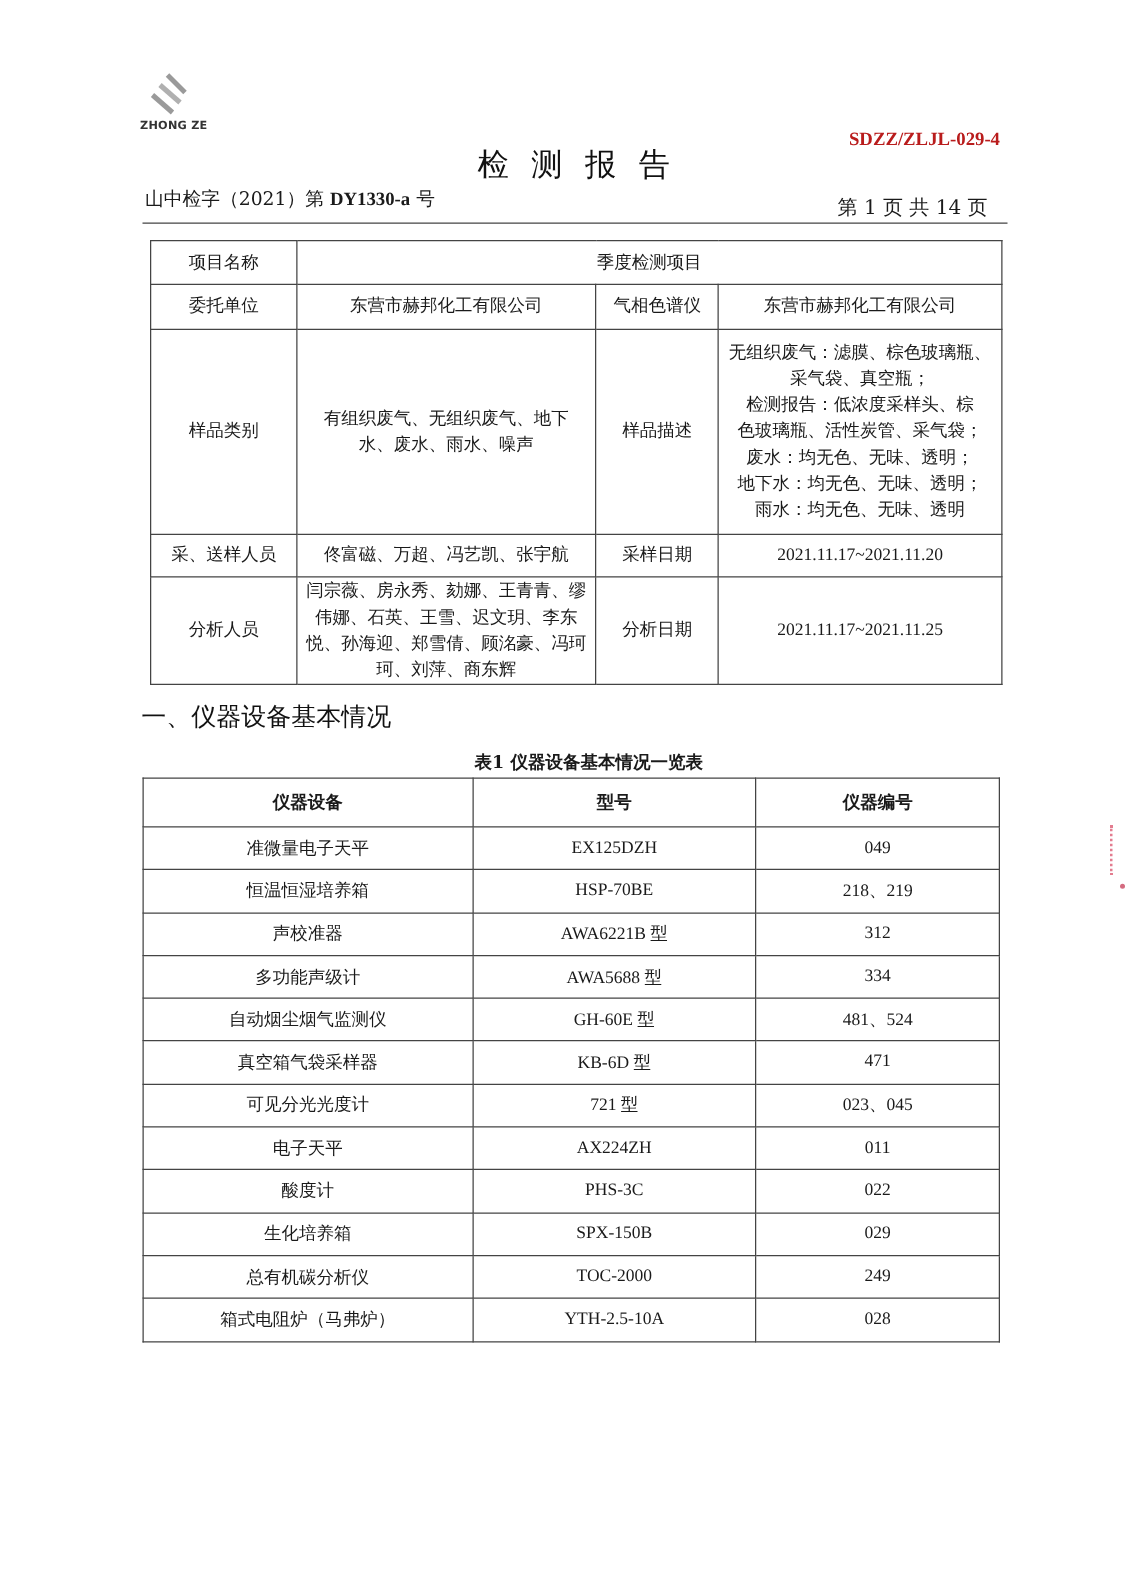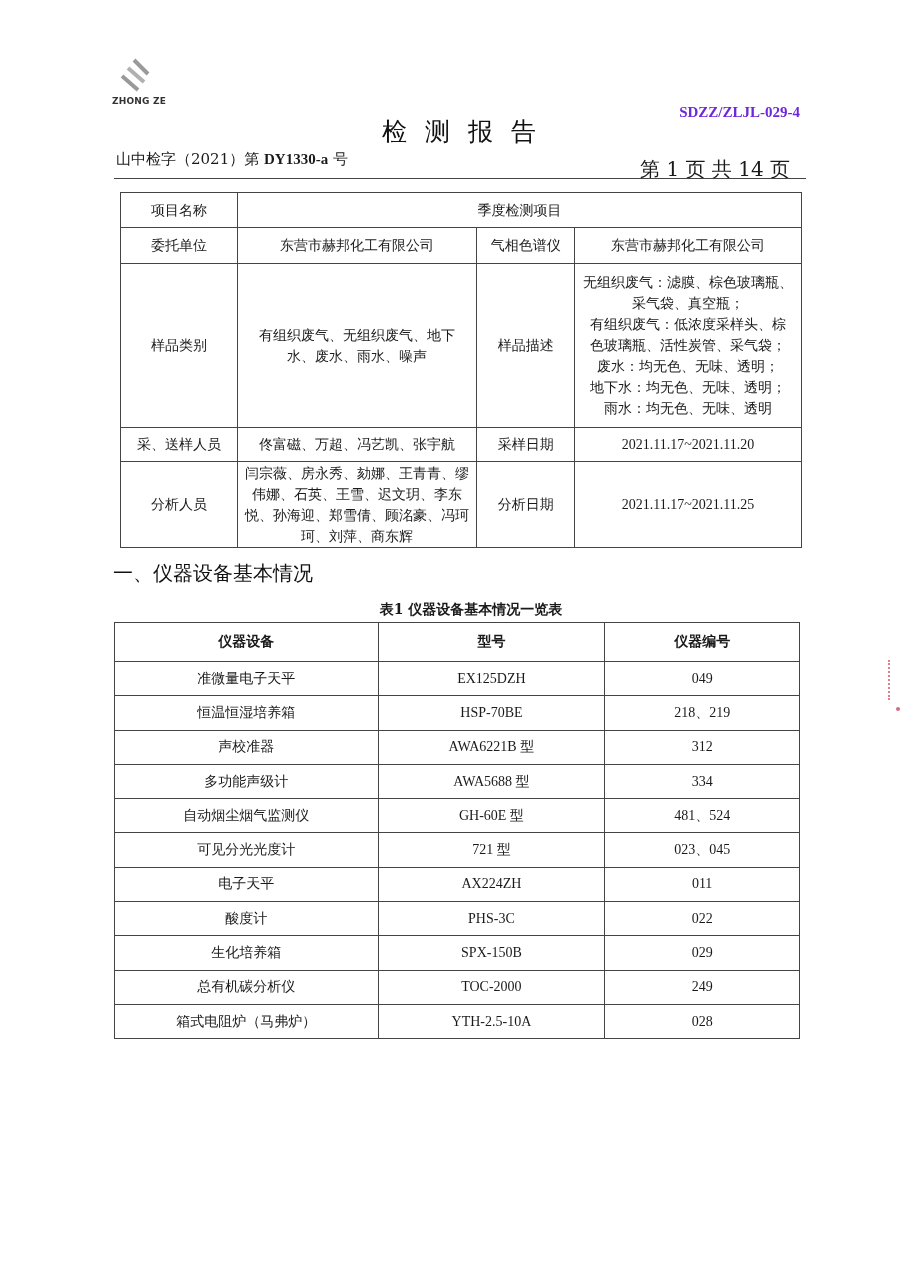--- a/index.html
+++ b/index.html
@@ -3,25 +3,25 @@
 <meta charset="utf-8">
 <style>
   html, body { margin: 0; padding: 0; }
   body {
     width: 900px; height: 1272px; background: #ffffff; position: relative; overflow: hidden;
     font-family: "DejaVu Serif", "Liberation Serif", serif; color: #1a1a1a;
   }
   .logo { position: absolute; left: 112px; top: 58px; width: 60px; height: 60px; text-align: right; }
   .logo svg { position: absolute; left: 6px; top: 0; }
   .logo-text { position: absolute; left: 0; top: 38px; font-family: "DejaVu Sans", "Liberation Sans", sans-serif; font-weight: bold; font-size: 9px; letter-spacing: 0.2px; color: #333; white-space: nowrap; }
-  .doc-code { position: absolute; right: 100px; top: 104px; font-family: "Liberation Serif", serif; font-weight: bold; font-size: 15px; color: #6d28d9; }
+  .doc-code { position: absolute; right: 100px; top: 104px; font-family: "Liberation Serif", serif; font-weight: bold; font-size: 15px; color: #b91c1c; }
   .doc-title { position: absolute; left: 0; width: 900px; top: 115px; text-align: center; font-size: 25px; letter-spacing: 18px; padding-left: 18px; color: #111; }
   .report-no { position: absolute; left: 116px; top: 150px; font-size: 15px; }
   .report-no b { font-family: "Liberation Serif", serif; }
-  .page-info { position: absolute; right: 110px; top: 156px; font-size: 20px; }
+  .page-info { position: absolute; right: 110px; top: 156px; font-size: 16px; }
   .header-rule { position: absolute; left: 114px; top: 178px; width: 692px; height: 1px; background: #444; }
 
   table { border-collapse: collapse; position: absolute; font-size: 14px; }
   td, th { border: 1px solid #444; text-align: center; vertical-align: middle; padding: 0 4px; font-weight: normal; }
   .info-table { left: 120px; top: 192px; width: 682px; }
   .info-table td { line-height: 21px; }
   .section-title { position: absolute; left: 113px; top: 560px; font-size: 20px; font-family: "DejaVu Sans", "Liberation Sans", sans-serif; font-weight: normal; color: #111; }
   .table-caption { position: absolute; left: 0; width: 900px; top: 601px; text-align: center; font-size: 14px; font-weight: bold; padding-left: 21px; }
   .equip-table { left: 114px; top: 622px; width: 686px; }
   .equip-table td, .equip-table th { height: 33.3px; font-size: 14px; }
@@ -70,21 +70,21 @@
     <td>气相色谱仪</td>
     <td>东营市赫邦化工有限公司</td>
   </tr>
   <tr style="height:164px">
     <td>样品类别</td>
     <td style="padding:0 8px">有组织废气、无组织废气、地下水、废水、雨水、噪声</td>
     <td>样品描述</td>
     <td>
       <div>无组织废气：滤膜、棕色玻璃瓶、</div>
       <div>采气袋、真空瓶；</div>
-      <div>有组织废气：低浓度采样头、棕</div>
+      <div>检测报告：低浓度采样头、棕</div>
       <div>色玻璃瓶、活性炭管、采气袋；</div>
       <div>废水：均无色、无味、透明；</div>
       <div>地下水：均无色、无味、透明；</div>
       <div>雨水：均无色、无味、透明</div>
     </td>
   </tr>
   <tr style="height:34px">
     <td>采、送样人员</td>
     <td>佟富磁、万超、冯艺凯、张宇航</td>
     <td>采样日期</td>
@@ -135,20 +135,25 @@
         <td>多功能声级计</td>
         <td class="latin">AWA5688 型</td>
         <td class="latin">334</td>
       </tr>
       <tr>
         <td>自动烟尘烟气监测仪</td>
         <td class="latin">GH-60E 型</td>
         <td class="latin">481、524</td>
       </tr>
       <tr>
+        <td>真空箱气袋采样器</td>
+        <td class="latin">KB-6D 型</td>
+        <td class="latin">471</td>
+      </tr>
+      <tr>
         <td>可见分光光度计</td>
         <td class="latin">721 型</td>
         <td class="latin">023、045</td>
       </tr>
       <tr>
         <td>电子天平</td>
         <td class="latin">AX224ZH</td>
         <td class="latin">011</td>
       </tr>
       <tr>

